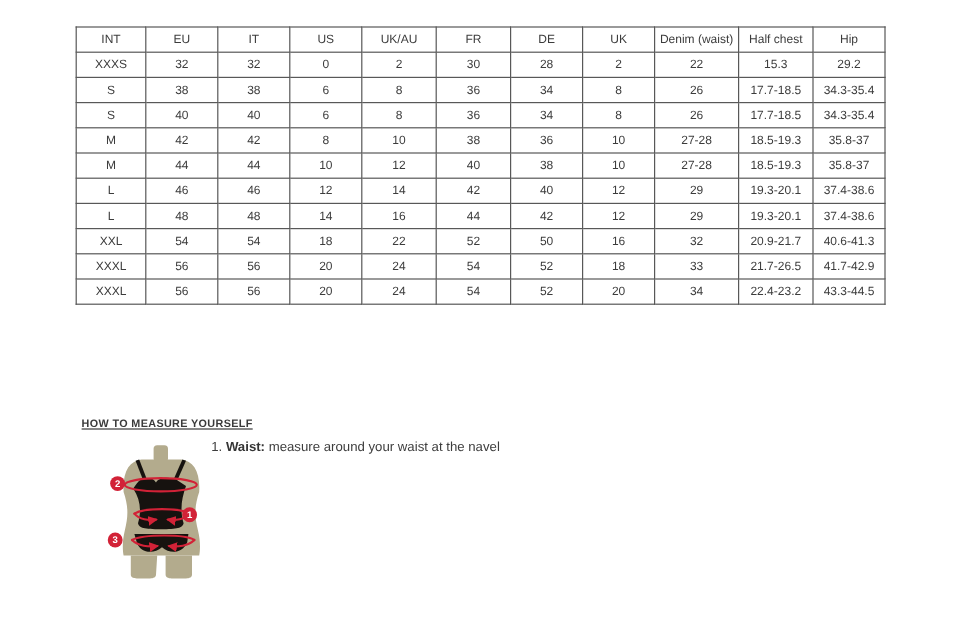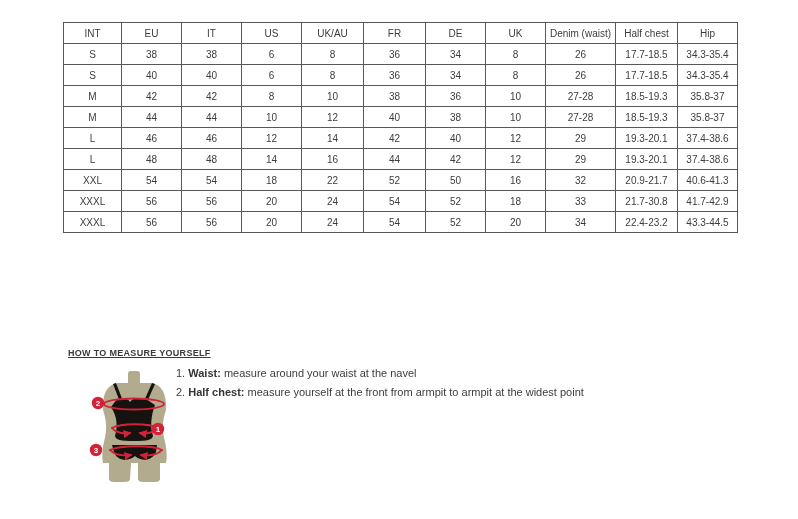--- a/index.html
+++ b/index.html
@@ -60,20 +60,33 @@
           <th>FR</th>
           <th>DE</th>
           <th>UK</th>
           <th>Denim (waist)</th>
           <th>Half chest</th>
           <th>Hip</th>
         </tr>
       </thead>
       <tbody>
         <tr>
+          <td>XXXS</td>
+          <td>32</td>
+          <td>32</td>
+          <td>0</td>
+          <td>2</td>
+          <td>30</td>
+          <td>28</td>
+          <td>2</td>
+          <td>22</td>
+          <td>15.3</td>
+          <td>29.2</td>
+        </tr>
+        <tr>
           <td>S</td>
           <td>38</td>
           <td>38</td>
           <td>6</td>
           <td>8</td>
           <td>36</td>
           <td>34</td>
           <td>8</td>
           <td>26</td>
           <td>17.7-18.5</td>
@@ -160,21 +173,21 @@
         <tr>
           <td>XXXL</td>
           <td>56</td>
           <td>56</td>
           <td>20</td>
           <td>24</td>
           <td>54</td>
           <td>52</td>
           <td>18</td>
           <td>33</td>
-          <td>21.7-30.8</td>
+          <td>21.7-26.5</td>
           <td>41.7-42.9</td>
         </tr>
         <tr>
           <td>XXXL</td>
           <td>56</td>
           <td>56</td>
           <td>20</td>
           <td>24</td>
           <td>54</td>
           <td>52</td>
@@ -232,20 +245,15 @@
       <text x="18" y="86.8" fill="#ffffff">3</text>
     </g>
   </svg>
 
   <div class="steps">
     <div class="step">
       <span>1.</span>
       <b>Waist:</b>
       <span>measure around your waist at the navel</span>
     </div>
-    <div class="step">
-      <span>2.</span>
-      <b>Half chest:</b>
-      <span>measure yourself at the front from armpit to armpit at the widest point</span>
-    </div>
   </div>
 
 </div>
 
 </body></html>

